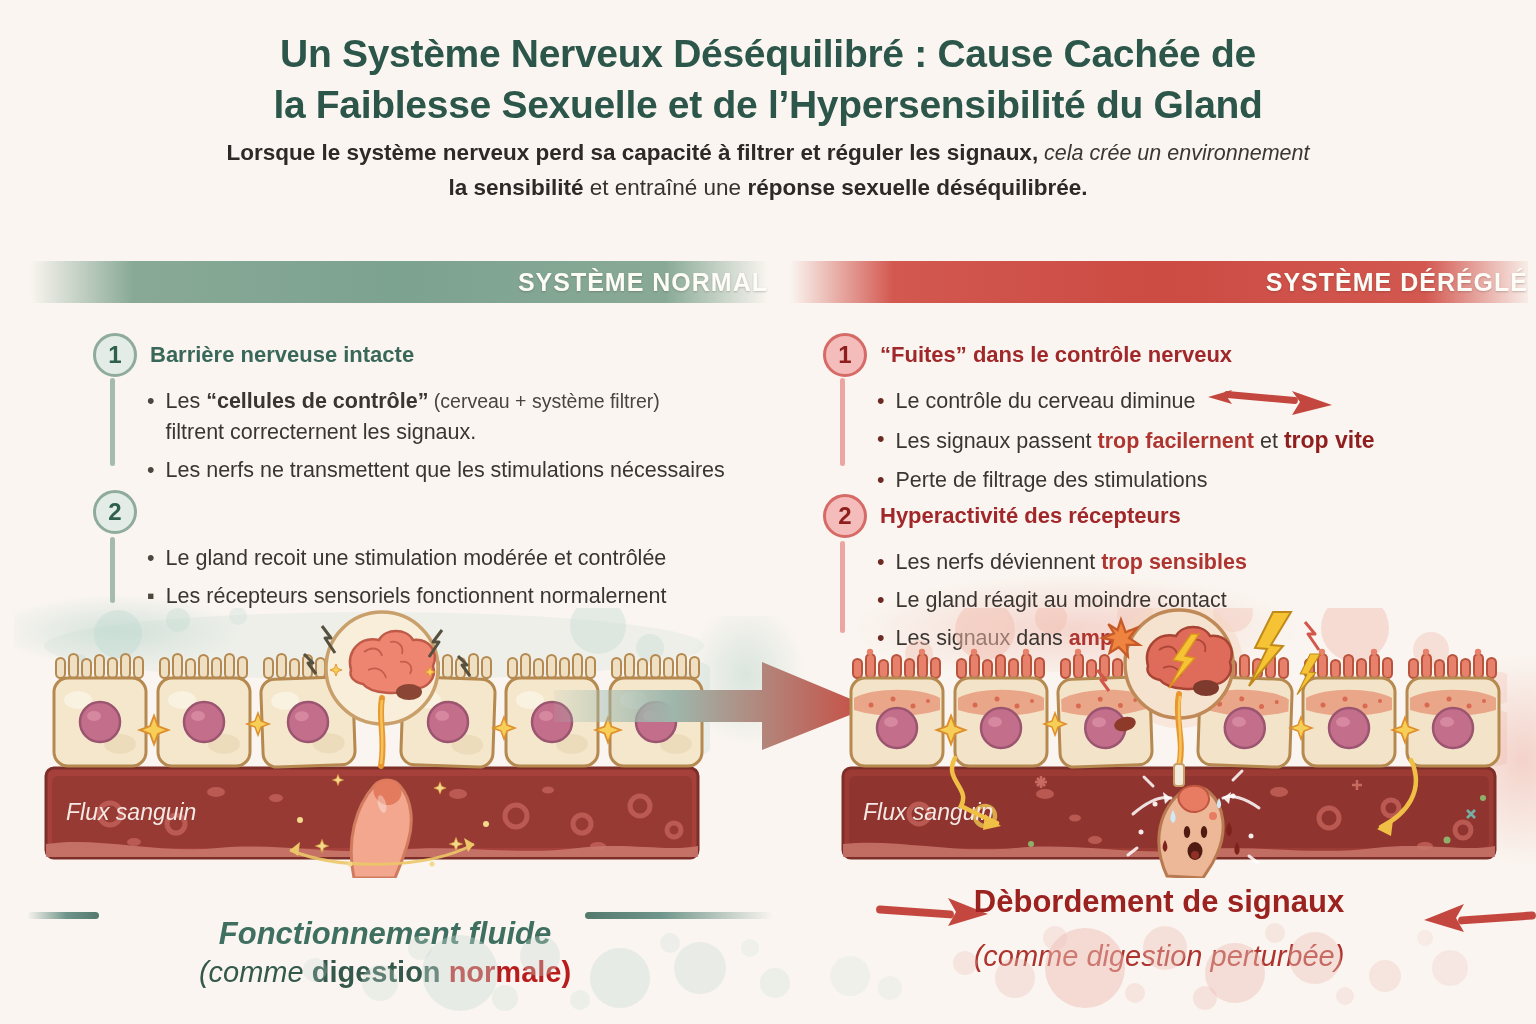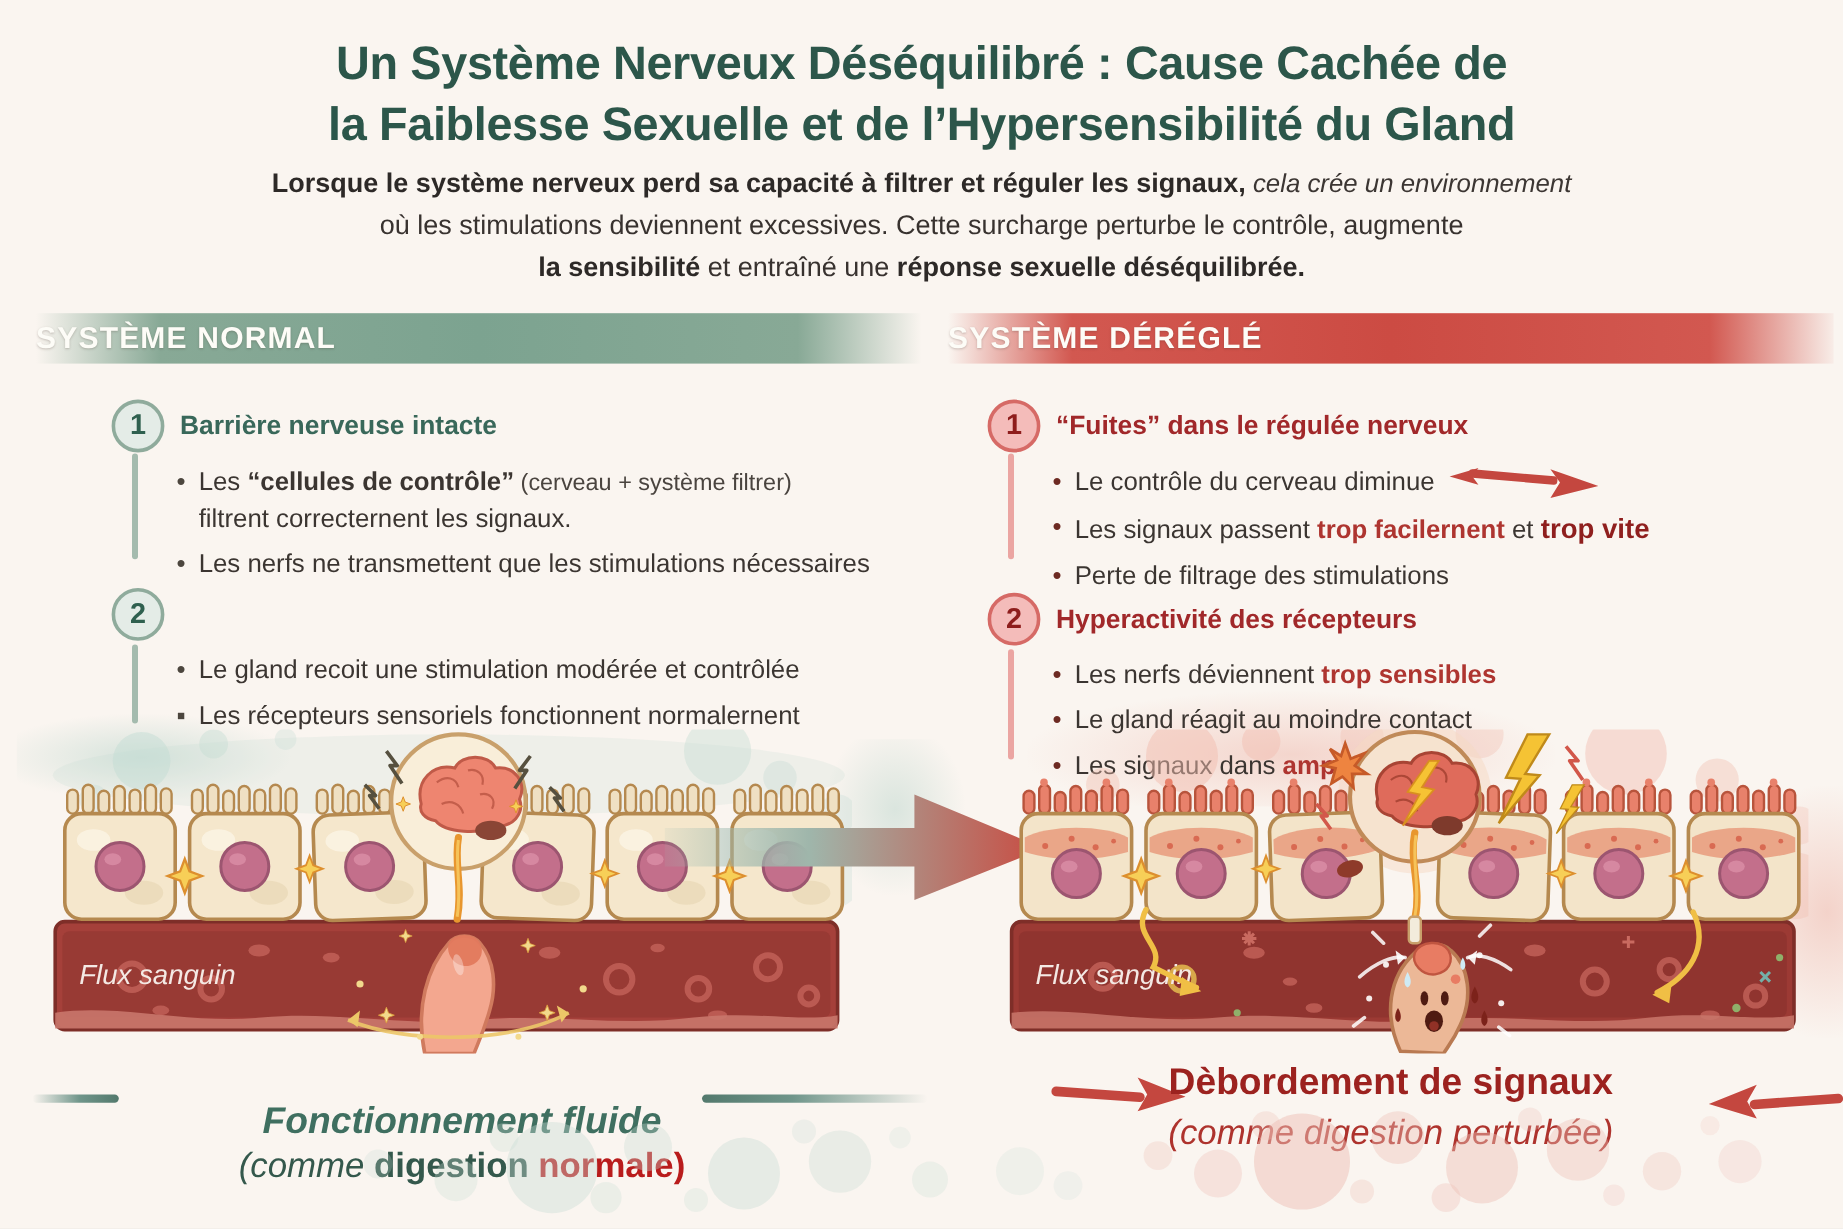--- a/index.html
+++ b/index.html
@@ -9,21 +9,21 @@
 
   
   .title{position:absolute;top:28px;left:0;width:100%;text-align:center;
          color:#2c564a;font-weight:bold;font-size:39px;line-height:1.32;letter-spacing:-0.3px;}
   .intro{position:absolute;top:136px;left:0;width:100%;text-align:center;
          font-size:22.5px;color:#38322f;line-height:1.55;}
   .intro .st{font-weight:bold;color:#2d2927;}
   .intro .it{font-style:italic;font-size:21.5px;color:#3c3633;}
 
   
-  .bar{position:absolute;top:261px;height:42px;line-height:42px;text-align:left;
+  .bar{position:absolute;top:261px;height:42px;line-height:42px;text-align:right;
        color:#fdfcf7;font-weight:bold;font-size:25px;letter-spacing:1px;
        text-shadow:0 1px 2px rgba(60,40,30,.25);}
   .bar.normal{left:30px;width:738px;
        background:linear-gradient(90deg,rgba(133,168,150,0) 0%,#88a996 14%,#7ca390 50%,#88a996 86%,rgba(133,168,150,0) 100%);}
   .bar.deregle{left:790px;width:738px;
        background:linear-gradient(90deg,rgba(209,81,73,0) 0%,#d25850 14%,#cc4b43 50%,#d25850 86%,rgba(209,81,73,.05) 100%);}
 
   
   .section{position:absolute;}
   .sec-head{display:flex;align-items:center;gap:13px;}
@@ -51,21 +51,21 @@
   .trans-arrow{position:absolute;left:552px;top:650px;}
 
   
   .caption{position:absolute;text-align:center;}
   .caption.normal{left:30px;top:884px;width:710px;margin-top:32px;}
   .caption.deregle{left:800px;top:884px;width:718px;}
   .cap1-n{font-size:31px;font-style:italic;font-weight:bold;color:#3f6f60;}
   .cap2-n{font-size:29px;color:#34584c;margin-top:4px;}
   .c2a{font-style:italic;} .c2b{font-weight:bold;} .c2c{font-weight:bold;color:#b91c1c;}
   .cap1-d{font-size:31px;font-weight:bold;color:#9c221f;}
-  .cap2-d{font-size:29px;font-style:italic;color:#ae332d;margin-top:8px;}
+  .cap2-d{font-size:29px;font-style:italic;color:#ae332d;margin-top:20px;}
   .dash{position:absolute;height:7px;border-radius:4px;top:912px;}
   .dash.l{left:27px;width:72px;background:linear-gradient(90deg,rgba(111,149,138,0),#6f958a 55%,#53796d);}
   .dash.r{left:585px;width:188px;background:linear-gradient(90deg,#53796d,#6f958a 40%,rgba(111,149,138,0));}
   .cap-arrow{position:absolute;}
 
   
   .splash{position:absolute;pointer-events:none;}
   .splash.tl{left:14px;top:594px;width:230px;height:74px;
      background:radial-gradient(ellipse at 45% 50%,rgba(170,205,195,.45),rgba(170,205,195,0) 70%);}
   .splash.gap{left:688px;top:616px;width:116px;height:130px;
@@ -86,21 +86,20 @@
   <div class="splash tr"></div>
   <div class="splash re"></div>
 
   <div class="title">
     <div>Un Système Nerveux Déséquilibré : Cause Cachée de</div>
     <div>la Faiblesse Sexuelle et de l’Hypersensibilité du Gland</div>
   </div>
 
   <div class="intro">
     <div><span class="st">Lorsque le système nerveux perd sa capacité à filtrer et réguler les signaux,</span><span class="it"> cela crée un environnement</span></div>
-    <div>où les stimulations deviennent excessives. Cette surcharge perturbe le contrôle, augmente</div>
     <div><span class="st">la sensibilité</span><span> et entraîné une </span><span class="st">réponse sexuelle déséquilibrée.</span></div>
   </div>
 
   <div class="bar normal">SYSTÈME NORMAL</div>
   <div class="bar deregle">SYSTÈME DÉRÉGLÉ</div>
 
   <div class="vline g" style="left:110px;top:378px;height:88px;"></div>
   <div class="section" style="left:93px;top:333px;width:650px;">
     <div class="sec-head">
       <div class="badge g">1</div>
@@ -132,21 +131,21 @@
           <span class="dot gd">▪</span>
           <span>Les récepteurs sensoriels fonctionnent normalernent</span>
         </div>
     </div>
   </div>
 
   <div class="vline r" style="left:840px;top:378px;height:88px;"></div>
   <div class="section" style="left:823px;top:333px;width:680px;">
     <div class="sec-head">
       <div class="badge r">1</div>
-      <div class="sec-title r">“Fuites” dans le régulée nerveux</div>
+      <div class="sec-title r">“Fuites” dans le contrôle nerveux</div>
     </div>
     <div class="bullets">
       <div class="bullet">
         <span class="dot rd">•</span>
         <span>Le contrôle du cerveau diminue</span>
         <svg class="dbl-arrow" width="128" height="28" viewBox="0 0 128 28">
           <g fill="#c4473f">
             <polygon points="2,9 26,2 21,9 26,16"></polygon>
             <rect x="18" y="6" width="74" height="7" rx="3" transform="rotate(5 55 9)"></rect>
             <polygon points="86,3 126,17 86,27 94,14"></polygon>

